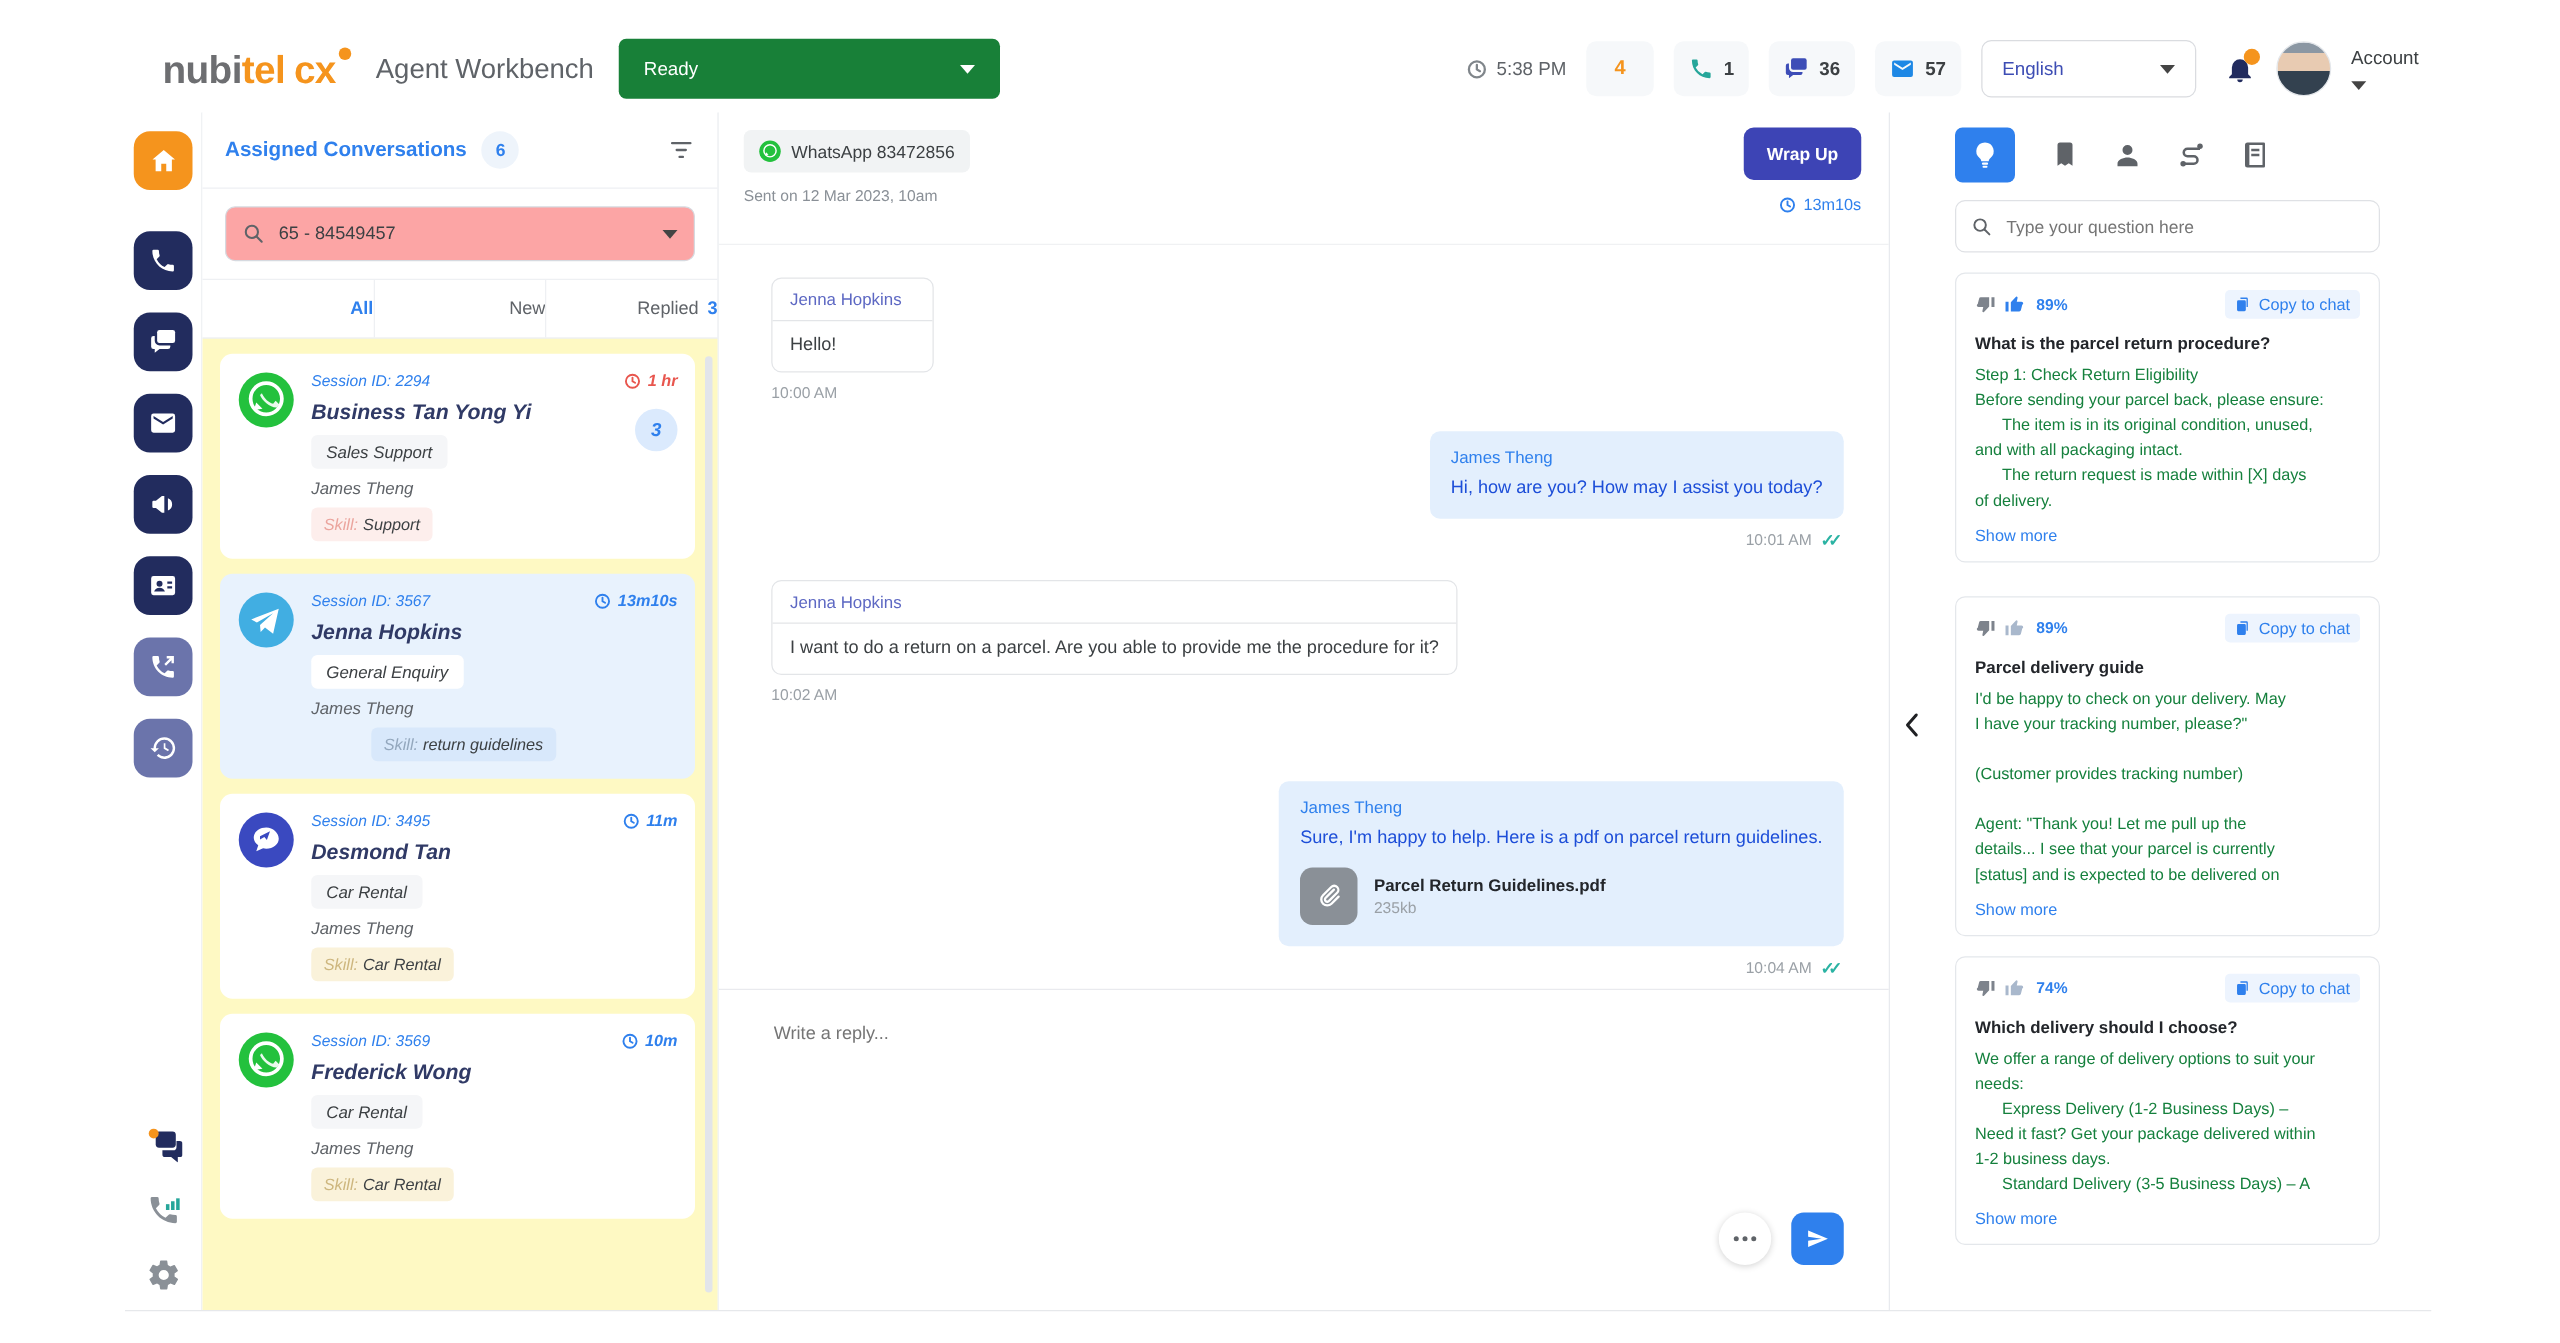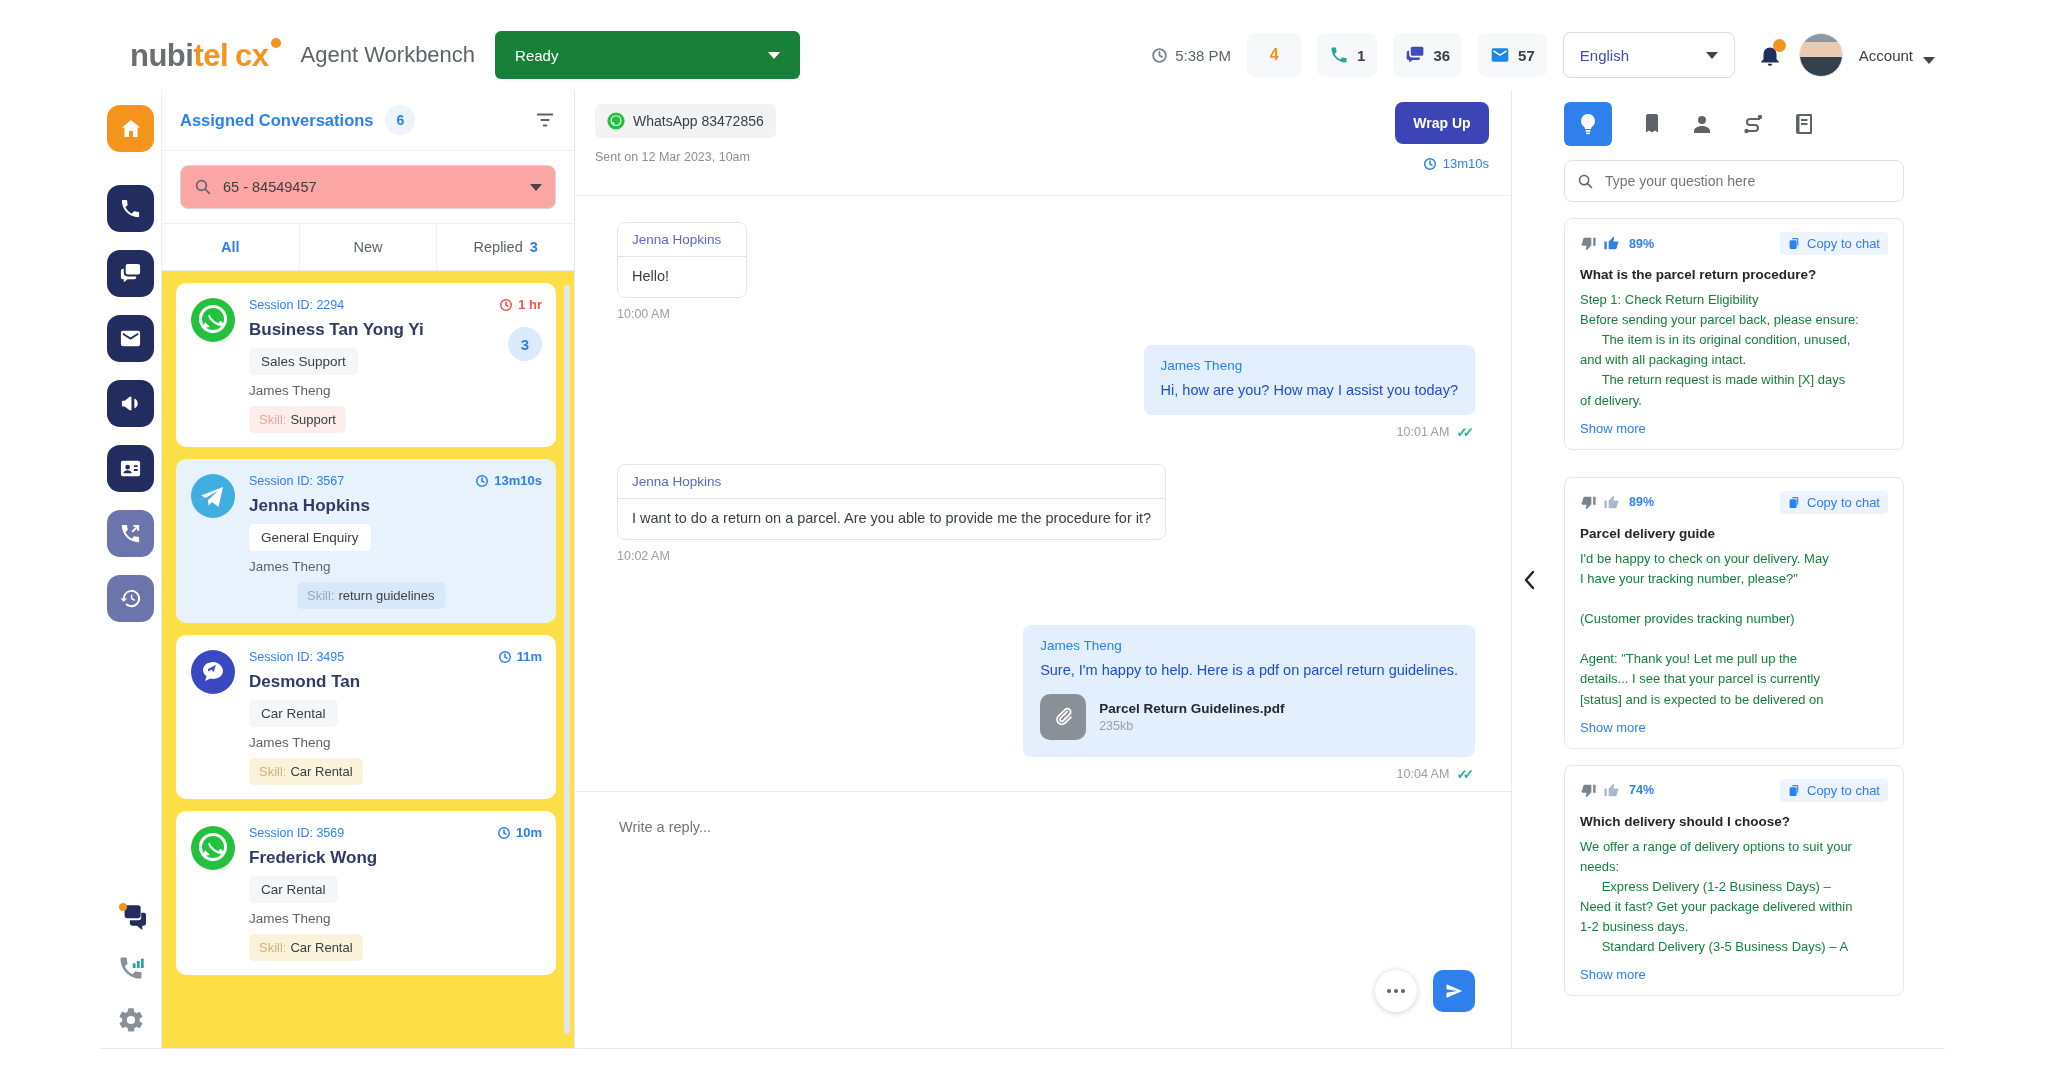--- a/index.html
+++ b/index.html
@@ -17,21 +17,21 @@
   .caret{width:0;height:0;border-left:6px solid transparent;border-right:6px solid transparent;border-top:7px solid currentColor;}
   .top-right{margin-left:auto;display:flex;align-items:center;gap:16px;margin-right:10px;}
   .time-box{display:flex;align-items:center;gap:7px;color:#5f6368;font-size:15px;}
   .chip{height:44px;min-width:54px;padding:0 12px;background:#f6f8fa;border-radius:8px;display:flex;align-items:center;justify-content:center;gap:8px;font-size:15px;font-weight:700;color:#3c4043;box-sizing:border-box;}
   .chip.queue{color:#f5941d;font-size:16px;}
   .lang{width:172px;height:46px;border:1px solid #dadce0;border-radius:8px;display:flex;align-items:center;justify-content:space-between;padding:0 16px;box-sizing:border-box;font-size:15px;color:#3d4db4;cursor:pointer;}
   .lang .caret{color:#444;}
   .bell{position:relative;color:#222c5e;cursor:pointer;margin-left:6px;}
   .bell .dot{position:absolute;top:-3px;right:-3px;width:13px;height:13px;border-radius:50%;background:#f5941d;}
   .avatar{width:44px;height:44px;border-radius:50%;background:linear-gradient(180deg,#8b97a3 0 20%,#e8cbb2 20% 54%,#33414f 54%);border:1px solid #e3e6ea;box-sizing:border-box;}
-  .account{display:flex;align-items:flex-end;gap:10px;font-size:15px;color:#3c4043;cursor:pointer;}
+  .account{display:flex;align-items:flex-start;gap:10px;font-size:15px;color:#3c4043;cursor:pointer;flex-direction:column;}
   .account .caret{color:#444;}
 
   
   .sidebar{position:absolute;left:100px;top:90px;width:62px;height:958px;border-right:1px solid #eceef1;box-sizing:border-box;display:flex;flex-direction:column;align-items:center;padding-top:15px;background:#fff;}
   .nav-btn{width:47px;height:47px;border-radius:13px;background:#222c5e;color:#fff;display:flex;align-items:center;justify-content:center;margin-bottom:18px;cursor:pointer;flex:none;}
   .nav-btn.active{background:#f5941d;margin-bottom:33px;}
   .nav-btn.light{background:#6b74ab;}
   .sidebar-bottom{margin-top:auto;display:flex;flex-direction:column;align-items:center;gap:24px;padding-bottom:14px;}
   .glyph-btn{cursor:pointer;display:flex;}
 
@@ -39,25 +39,25 @@
   .convpanel{position:absolute;left:162px;top:90px;width:413px;height:958px;box-sizing:border-box;border-right:1px solid #e8eaee;display:flex;flex-direction:column;background:#fff;}
   .conv-header{display:flex;align-items:center;padding:0 18px;height:60px;border-bottom:1px solid #eef0f3;flex:none;}
   .conv-title{color:#2f80ed;font-size:16.5px;font-weight:700;}
   .conv-count{margin-left:12px;width:30px;height:30px;border-radius:50%;background:#eef4fb;color:#2f80ed;font-weight:700;font-size:14px;display:flex;align-items:center;justify-content:center;}
   .filter-btn{margin-left:auto;color:#5f6368;cursor:pointer;display:flex;}
   .conv-search{padding:14px 18px;border-bottom:1px solid #eef0f3;flex:none;}
   .search-box{height:42px;border:1px solid #d6dae0;border-radius:8px;display:flex;align-items:center;padding:0 13px;gap:9px;background:#fca5a5;}
   .search-box input{border:0;outline:0;flex:1;font-size:14.5px;color:#3c4043;font-family:inherit;background:transparent;}
   .search-box .caret{color:#444;}
   .conv-tabs{display:flex;height:46px;border-bottom:1px solid #e8eaee;flex:none;}
-  .tab{flex:1;display:flex;align-items:center;justify-content:center;gap:7px;font-size:14.5px;color:#5f6368;border-left:1px solid #eef0f3;cursor:pointer;}
+  .tab{flex:1;display:flex;align-items:center;justify-content:flex-end;gap:7px;font-size:14.5px;color:#5f6368;border-left:1px solid #eef0f3;cursor:pointer;}
   .tab:first-child{border-left:0;}
   .tab.active{color:#2f80ed;font-weight:700;}
   .tab-count{color:#2f80ed;font-weight:700;}
-  .conv-list{flex:1;background:#fde047;padding:12px 18px 0 14px;overflow:hidden;position:relative;}
+  .conv-list{flex:1;background:#fef9c3;padding:12px 18px 0 14px;overflow:hidden;position:relative;font-style:italic;}
   .card{position:relative;background:#fff;border-radius:10px;padding:14px;display:flex;gap:13px;margin-bottom:12px;cursor:pointer;}
   .card.selected{background:#e8f2fd;}
   .ch-avatar{width:46px;height:46px;flex:none;}
   .card-main{flex:1;display:flex;flex-direction:column;align-items:flex-start;gap:8px;min-width:0;}
   .card-top{display:flex;width:100%;align-items:center;}
   .session{color:#2f80ed;font-size:12.5px;}
   .card-time{margin-left:auto;display:flex;align-items:center;gap:5px;font-size:13px;font-weight:700;}
   .time-red{color:#e8564e;}.time-blue{color:#2f80ed;}
   .card-name{font-size:17px;font-weight:700;color:#303a66;}
   .qchip{background:#f5f6f8;border-radius:5px;padding:6px 12px;font-size:13.5px;color:#3c4043;}

